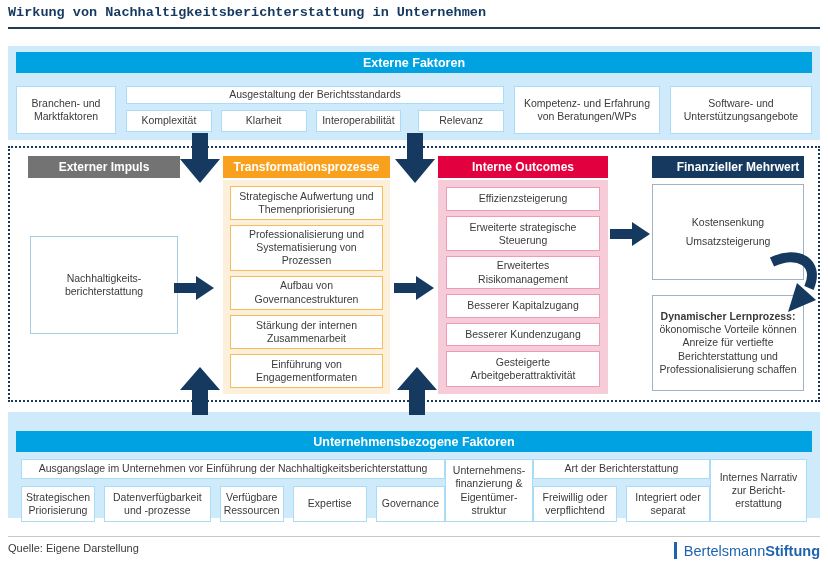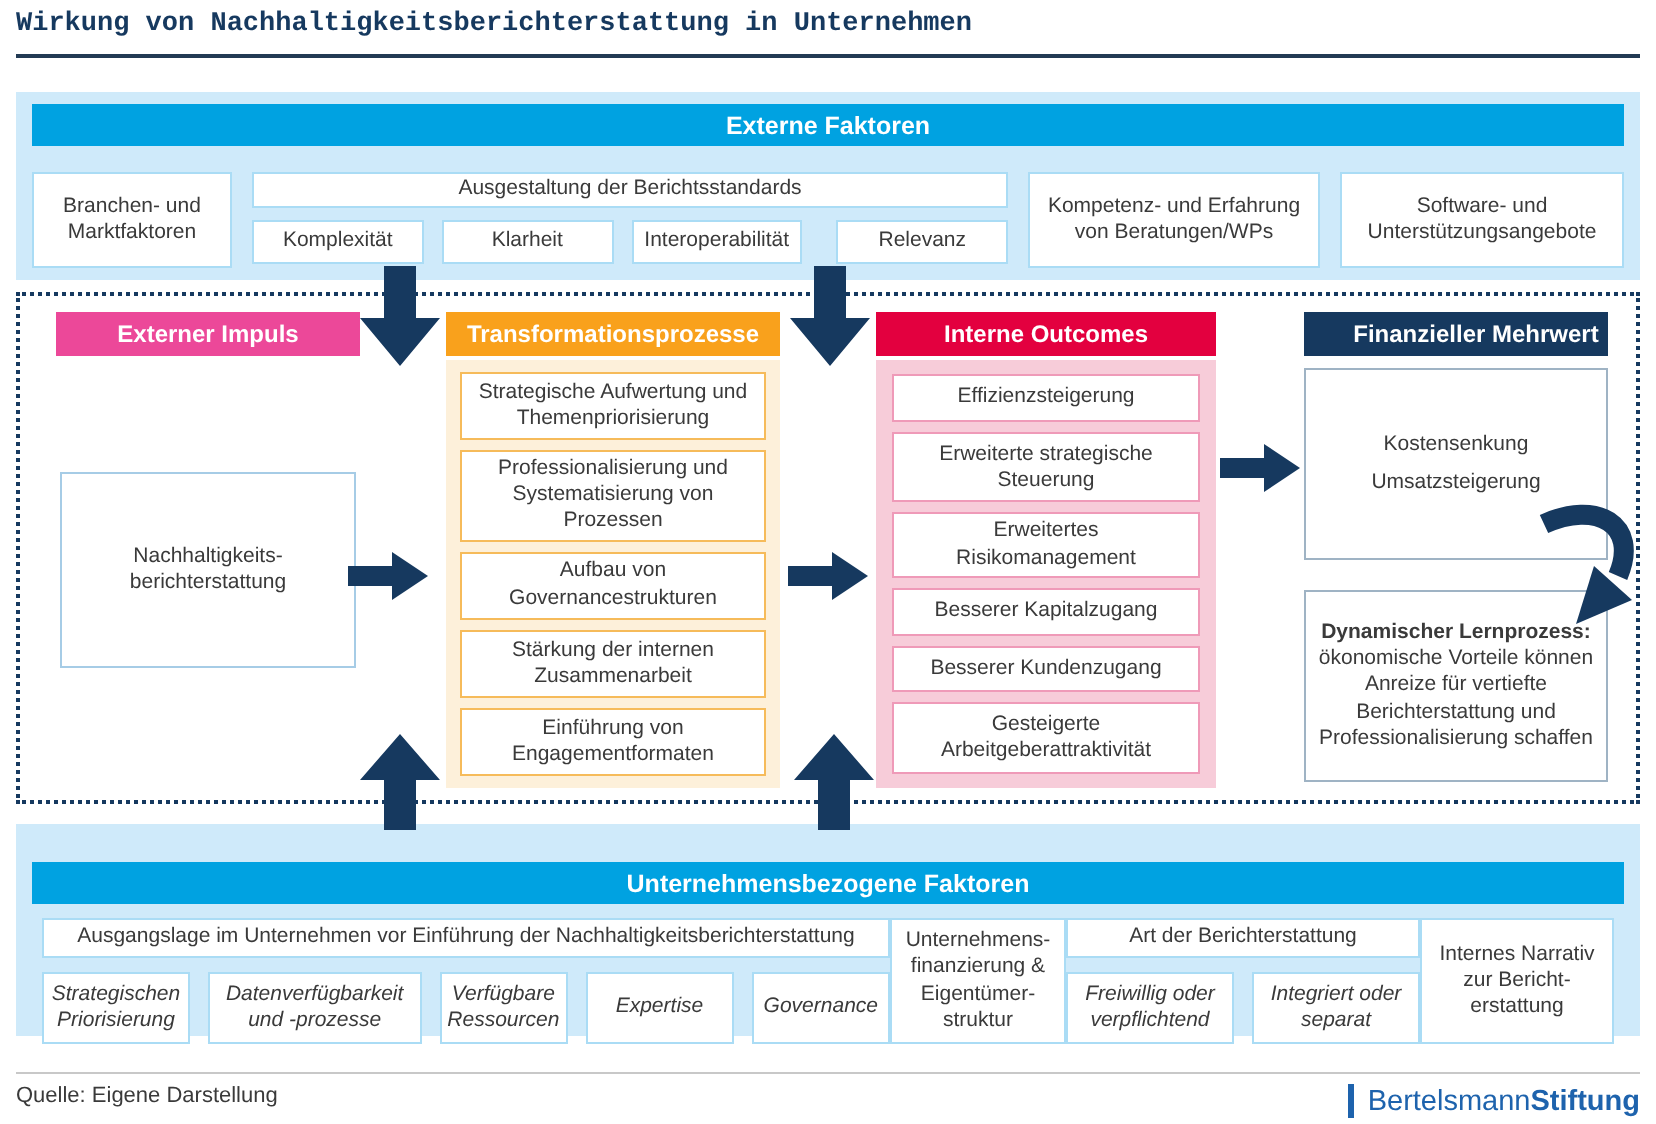--- a/index.html
+++ b/index.html
@@ -32,21 +32,21 @@
   .g-row { display:flex; gap:9px; height:22px; margin-top:6px; }
   .g-row .box { flex:1; }
   .gap-left { margin-left:8px; }
 
   
   .mid { position:absolute; left:8px; top:146px; width:812px; height:256px; border:2px dotted #16395f; background:#fff; }
   .col-header {
     position:absolute; height:22px; color:#fff; font-weight:bold; font-size:12px;
     display:flex; align-items:center; justify-content:center; text-align:center;
   }
-  .h-impuls   { left:18px;  top:8px;  width:152px; background:#ec4899; }
+  .h-impuls   { left:18px;  top:8px;  width:152px; background:#737373; }
   .h-transfo  { left:213px; top:8px;  width:167px; background:#f9a11c; }
   .h-outcome  { left:428px; top:8px;  width:170px; background:#e3003f; }
   .h-finanz   { left:642px; top:8px;  width:152px; background:#16395f;padding-left:20px; }
 
   .nb-box { position:absolute; left:20px; top:88px; width:148px; height:98px; border-color:#a6cce6; }
 
   .col-panel { position:absolute; top:32px; height:214px; display:flex; flex-direction:column; gap:5px; }
   .p-transfo { left:213px; width:167px; background:#fdf0da; padding:6px 7px; }
   .p-transfo .box { flex:1; border-color:#f6bb5a; }
   .p-outcome { left:428px; width:170px; background:#f7ccd9; padding:7px 8px; }
@@ -61,21 +61,21 @@
   .z5 { z-index:5; }
   .navy { fill:#16395f; }
 
   
   .unt-panel { position:absolute; left:8px; top:412px; width:812px; height:106px; background:#cfeafa; }
   .unt-panel .banner { margin-top:19px; }
   .unt-row { display:flex; padding:0 13px; margin-top:7px; height:63px; }
   .unt-groupA { width:424px; display:flex; flex-direction:column; }
   .unt-groupB { flex:1; display:flex; flex-direction:column; }
   .u-header { height:20px; }
-  .u-sub { display:flex; gap:9px; flex:1; margin-top:7px;font-style:italic; }
+  .u-sub { display:flex; gap:9px; flex:1; margin-top:7px; }
   .b74{width:74px;} .b108{width:108px;} .b64{width:64px;} .b75{width:75px;} .bflex{flex:1;}
   .w88 { width:88px; } .w89 { width:97px; }
 
   
   .footer-rule { position:absolute; left:8px; top:536px; width:812px; height:1px; background:#c8c8c8; }
   .quelle { position:absolute; left:8px; top:542px; font-size:11px; color:#3a3a3a; }
   .logo { position:absolute; right:8px; top:542px; display:flex; align-items:center; gap:7px; color:#1e63ad; font-size:14.5px; }
   .logo-bar { width:3px; height:17px; background:#1e63ad; }
   .logo-bold { font-weight:bold; }
 </style>

